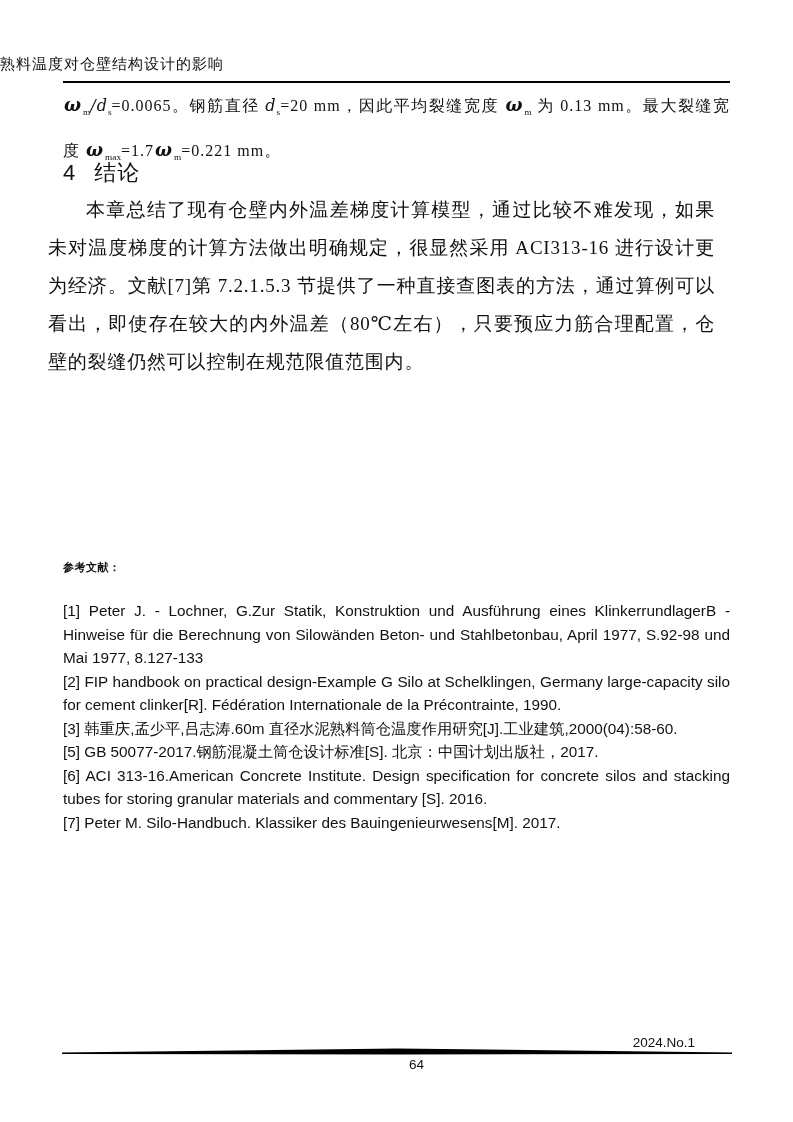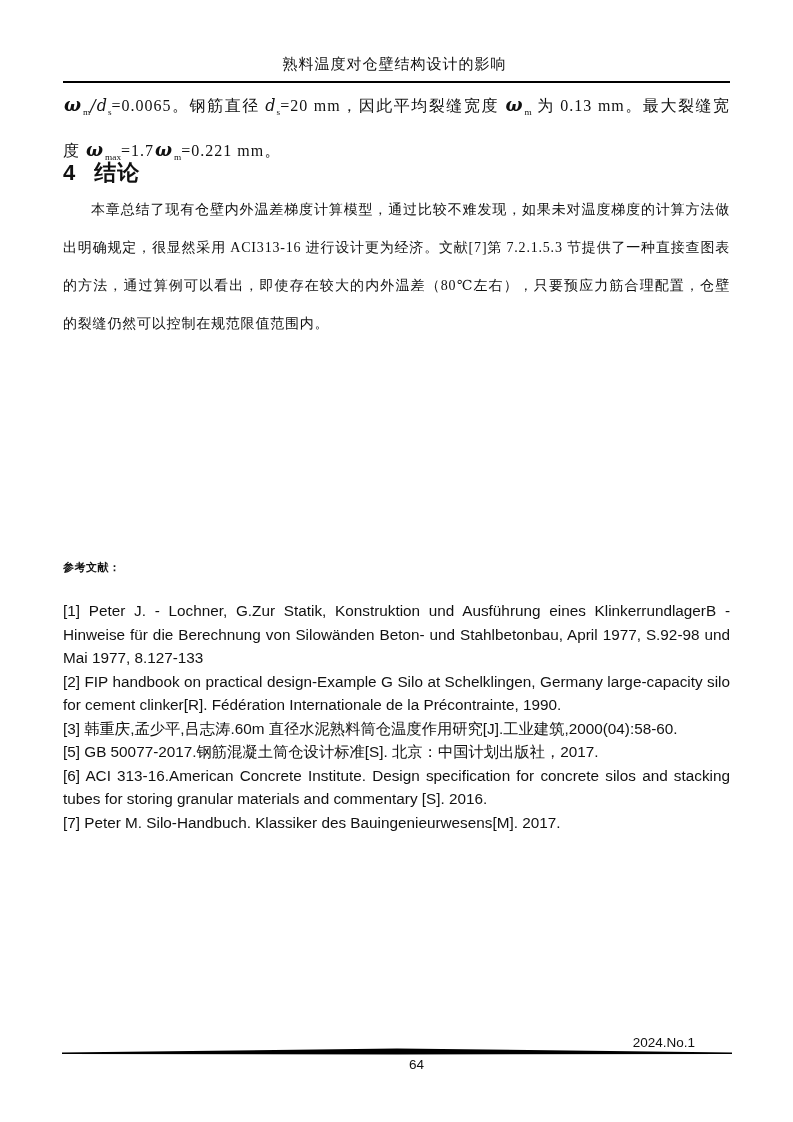--- a/index.html
+++ b/index.html
@@ -9,21 +9,20 @@
     margin:0 auto;
     background:#ffffff;
     color:#111111;
     overflow:hidden;
     font-family:"Liberation Serif","DejaVu Serif",serif;
   }
 
   
   .header-title {
     position:absolute; top:55px; left:0; right:4px;
-    text-align:center;
     font-size:15px; letter-spacing:1px;
   }
   .header-rule {
     position:absolute; top:81px; left:63px; width:667px;
     border-top:2px solid #000;
   }
 
   
   .intro {
     position:absolute; top:86px; left:63px; width:667px;
@@ -36,29 +35,29 @@
     font-family:"DejaVu Serif","Liberation Serif",serif;
     padding:0 1px;
   }
   .seg-sub { vertical-align:sub; font-size:0.58em; letter-spacing:0; }
   .seg-it { font-style:italic; font-family:"DejaVu Serif",serif; }
 
   
   .section-heading {
     position:absolute; top:158px; left:63px;
     font-family:"Liberation Sans","DejaVu Sans",sans-serif;
-    font-size:22px; font-weight:bold; letter-spacing:1px;
+    font-size:22px; font-weight:normal; letter-spacing:1px;
     margin:0;
   }
   .section-heading .sec-num { margin-right:18px; }
 
   
   .body-para {
-    position:absolute; top:191px; left:63px; width:667px;
-    font-size:14px; line-height:38px;
+    position:absolute; top:191px; left:48px; width:667px;
+    font-size:19px; line-height:38px;
     text-indent:2em; text-align:justify; letter-spacing:0.8px;
   }
 
   
   .references { position:absolute; top:560px; left:63px; width:667px; }
   .ref-heading {
     font-size:11px; font-weight:bold;
     margin-bottom:24px; letter-spacing:0.5px;
   }
   .ref-item {

